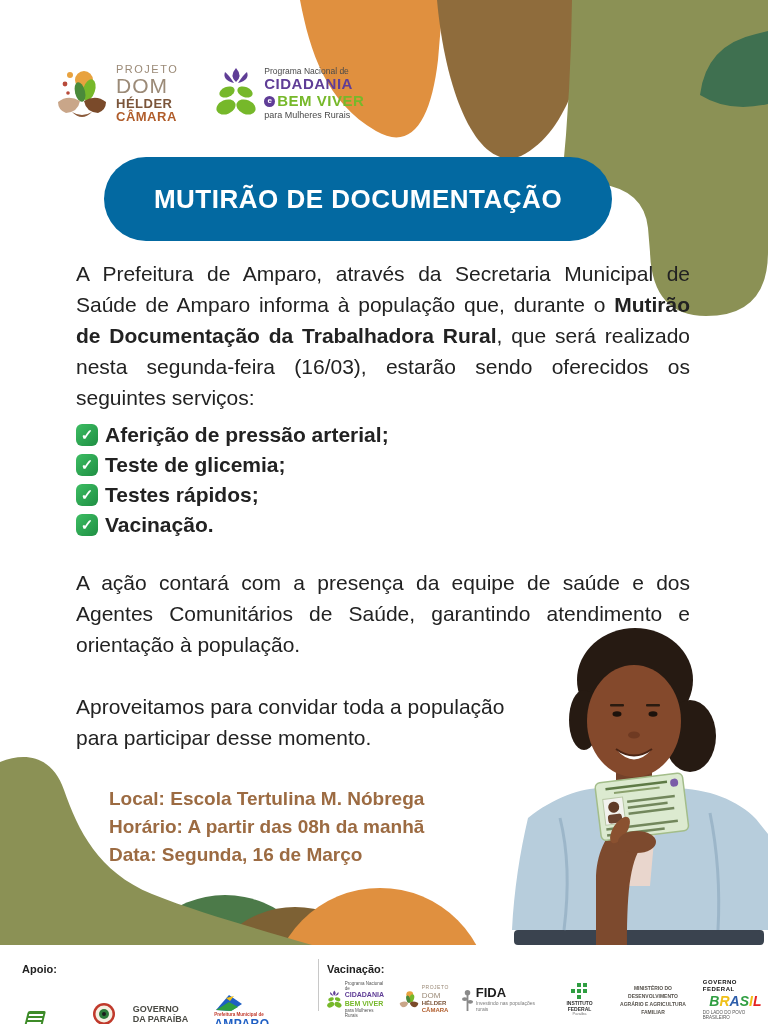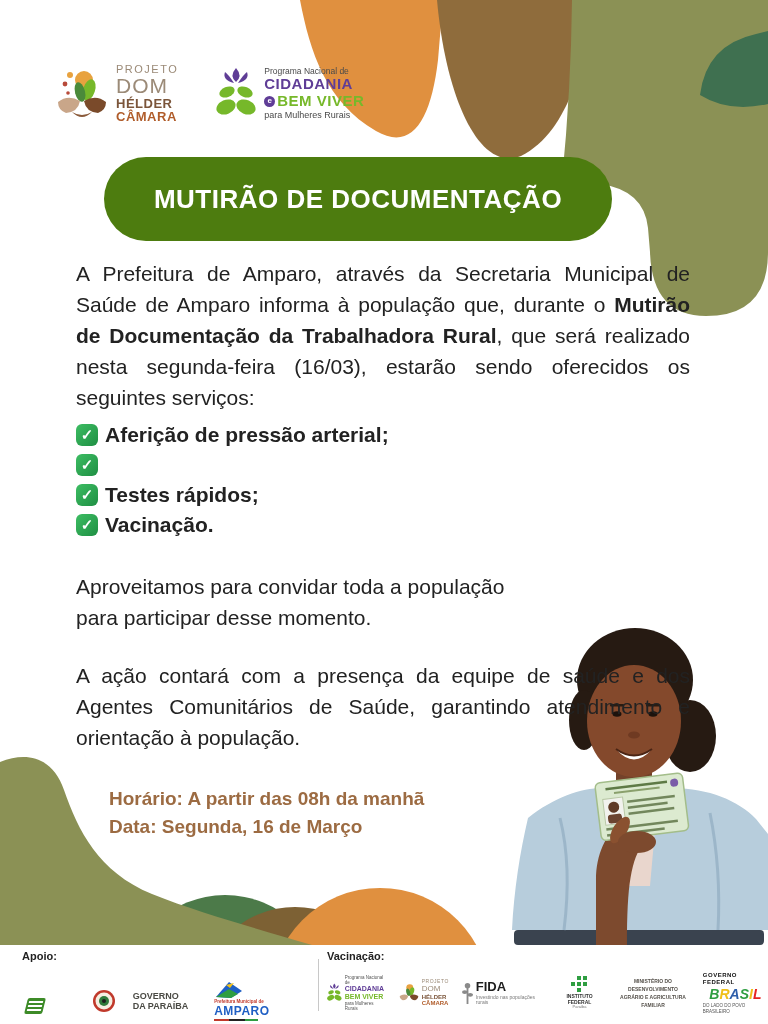--- a/index.html
+++ b/index.html
@@ -17,40 +17,40 @@
   .pdhc-w4{font-size:13px;font-weight:bold;color:#b05c2a;letter-spacing:.5px;}
   .cid-text{display:flex;flex-direction:column;line-height:1.12;}
   .cid-top{font-size:8.5px;color:#4a4a4a;}
   .cid-main1{font-size:15px;font-weight:800;color:#5f3d96;letter-spacing:.5px;}
   .cid-row{display:flex;align-items:center;gap:2px;}
   .cid-e{width:11px;height:11px;border-radius:50%;background:#5f3d96;color:#fff;font-size:8px;font-weight:bold;display:flex;align-items:center;justify-content:center;}
   .cid-main2{font-size:15px;font-weight:800;color:#76b82a;letter-spacing:.5px;}
   .cid-bottom{font-size:9px;color:#4a4a4a;}
 
   
-  .banner{position:absolute;left:104px;top:157px;width:508px;height:84px;background:#4d7c0f;border-radius:42px;display:flex;flex-direction:column;align-items:center;justify-content:center;z-index:2;}
+  .banner{position:absolute;left:104px;top:157px;width:508px;height:84px;background:#0369a1;border-radius:42px;display:flex;flex-direction:column;align-items:center;justify-content:center;z-index:2;}
   .banner div{color:#fff;font-weight:800;font-size:26px;line-height:33px;letter-spacing:.5px;}
 
   
   .content{position:absolute;left:76px;top:258px;width:614px;z-index:2;color:#222;}
   .p{font-size:21px;line-height:31px;text-align:justify;margin:0;}
   .p b{font-weight:800;}
   .services{margin:7px 0 0 0;padding:0;list-style:none;}
   .service{display:flex;align-items:center;height:30px;font-size:21px;font-weight:800;}
   .check{width:22px;height:22px;background:linear-gradient(135deg,#3dbd63,#1f8f43);border-radius:6px;color:#fff;font-weight:900;font-size:15px;display:flex;align-items:center;justify-content:center;margin-right:7px;flex:0 0 auto;}
   .p2{margin-top:27px;}
   .p3{margin-top:31px;width:468px;text-align:left;}
   .event{margin-top:32px;margin-left:33px;color:#9c6b42;font-weight:800;font-size:19px;line-height:28px;}
 
   
   .photo{position:absolute;left:500px;top:618px;width:268px;height:327px;z-index:1;}
 
   
   .footer{position:absolute;left:0;bottom:0;width:768px;height:79px;background:#fff;z-index:3;display:flex;align-items:stretch;padding:0;}
-  .fgroup{display:flex;flex-direction:column;padding-top:5px;}
+  .fgroup{display:flex;flex-direction:column;padding-top:18px;}
   .flabel{font-size:11px;font-weight:800;color:#222;}
   .flogos{display:flex;align-items:center;flex:1;}
   .g-apoio{margin-left:22px;width:300px;}
   .g-apoio .flogos{gap:26px;}
   .fdivider{width:1px;background:#c8c8c8;height:52px;align-self:center;margin:0 8px 0 14px;}
   .g-real .flogos{gap:13px;}
   .incra{display:flex;flex-direction:column;gap:11px;margin-top:36px;}
   .incra-label{font-size:13px;font-weight:900;color:#3d8b28;letter-spacing:.5px;}
   .pb{display:flex;align-items:center;gap:17px;}
   .pb-text{font-size:9px;font-weight:800;color:#4a4a44;line-height:1.15;}
@@ -147,35 +147,37 @@
   <div class="content">
     <p class="p"><span>A Prefeitura de Amparo, através da Secretaria Municipal de Saúde de Amparo informa à população que, durante o </span><b>Mutirão de Documentação da Trabalhadora Rural</b><span>, que será realizado nesta segunda-feira (16/03), estarão sendo oferecidos os seguintes serviços:</span></p>
 
     <ul class="services">
       <li class="service">
         <span class="check">✓</span>
         <span>Aferição de pressão arterial;</span>
       </li>
       <li class="service">
         <span class="check">✓</span>
+        <span>Teste de glicemia;</span>
       </li>
       <li class="service">
         <span class="check">✓</span>
         <span>Testes rápidos;</span>
       </li>
       <li class="service">
         <span class="check">✓</span>
         <span>Vacinação.</span>
       </li>
     </ul>
 
+    <p class="p p2">A ação contará com a presença da equipe de saúde e dos Agentes Comunitários de Saúde, garantindo atendimento e orientação à população.</p>
     <p class="p p3">Aproveitamos para convidar toda a população para participar desse momento.</p>
-    <p class="p p2">A ação contará com a presença da equipe de saúde e dos Agentes Comunitários de Saúde, garantindo atendimento e orientação à população.</p>
 
     <div class="event">
+      <div>Local: Escola Tertulina M. Nóbrega</div>
       <div>Horário: A partir das 08h da manhã</div>
       <div>Data: Segunda, 16 de Março</div>
     </div>
   </div>
 
   <svg class="photo" viewBox="0 0 268 327" width="268" height="327">
     <rect x="14" y="312" width="250" height="15" rx="4" fill="#3a434f"></rect>
     <path d="M28,200 C58,176 92,167 112,171 L158,171 C200,167 236,180 256,201 L268,216 L268,312 L12,312 C14,272 20,234 28,200 Z" fill="#b7cddc"></path>
     <path d="M60,200 C70,240 68,280 64,312" stroke="#9cb6c9" stroke-width="3" fill="none"></path>
     <path d="M210,195 C218,235 220,275 218,312" stroke="#9cb6c9" stroke-width="3" fill="none"></path>

